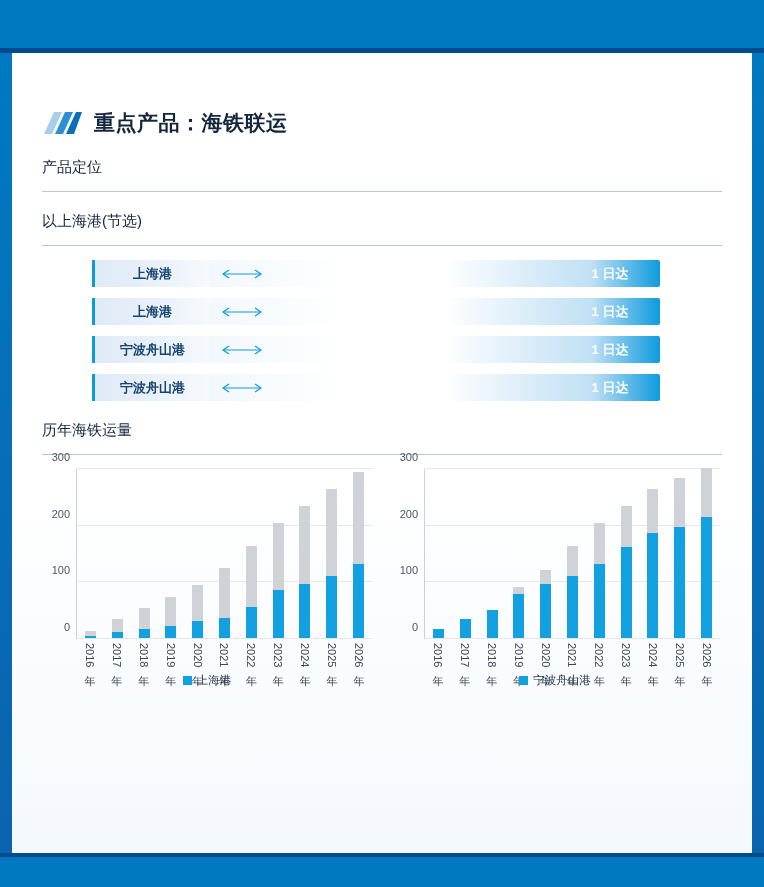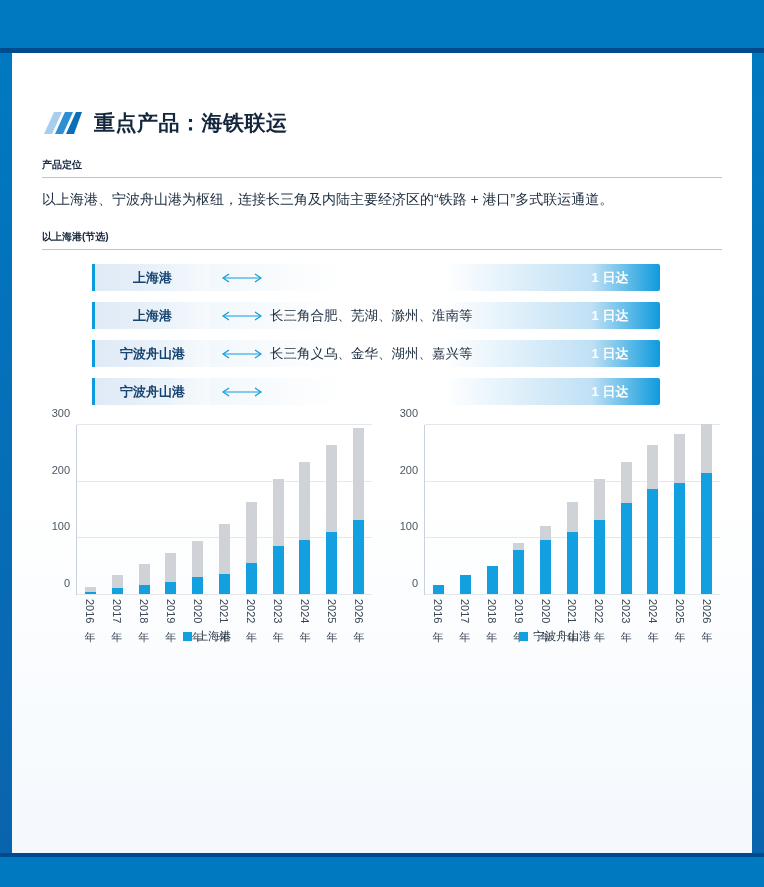--- a/index.html
+++ b/index.html
@@ -60,22 +60,22 @@
     display: flex; align-items: center;
   }
   .subband span {
     margin-left: 22px;
     font-size: 14.5px; font-weight: bold; color: #1d3a63; letter-spacing: 1px;
   }
 
   
   .sec { margin-top: 20px; }
   .sec-head {
-    font-size: 10px; font-weight: bold; color: #13263c;
-    padding-bottom: 5px;
+    font-size: 15px; font-weight: normal; color: #13263c;
+    padding-bottom: 14px;
     border-bottom: 1px solid #b9c6d6;
     display: block;
   }
   .sec-body {
     margin-top: 11px;
     font-size: 14px; color: #1b2b3d; line-height: 1.5;
   }
 
   
   .routes { margin-top: 14px; margin-left: 50px; }
@@ -189,21 +189,20 @@
           <polygon points="13,26 23,4 31,4 21,26" fill="#2f8fd4"></polygon>
           <polygon points="24,26 34,4 40,4 32,26" fill="#0b6fb8"></polygon>
         </svg>
       </span>
       <span class="title-text">重点产品：海铁联运</span>
     </div>
 
 
     <div class="sec">
       <span class="sec-head">产品定位</span>
-      <div class="sec-body">以上海港、宁波舟山港为枢纽，连接长三角及内陆主要经济区的“铁路 + 港口”多式联运通道。</div>
     </div>
 
     <div class="sec">
       <span class="sec-head">以上海港(节选)</span>
 
       <div class="routes">
         <div class="route">
           <div class="route-bg"></div>
           <div class="route-origin">上海港</div>
           <div class="route-arrow">
@@ -219,54 +218,53 @@
         <div class="route">
           <div class="route-bg"></div>
           <div class="route-origin">上海港</div>
           <div class="route-arrow">
             <svg width="44" height="12" viewBox="0 0 44 12">
               <line x1="4" y1="6" x2="40" y2="6" stroke="#0e9bdd" stroke-width="1.2"></line>
               <polyline points="9,2 3,6 9,10" fill="none" stroke="#0e9bdd" stroke-width="1.2"></polyline>
               <polyline points="35,2 41,6 35,10" fill="none" stroke="#0e9bdd" stroke-width="1.2"></polyline>
             </svg>
           </div>
-          <div class="route-dest">长三角合肥、芜湖、滁州、淮南等</div>
           <div class="route-eta">1 日达</div>
         </div>
 
         <div class="route">
           <div class="route-bg"></div>
           <div class="route-origin">宁波舟山港</div>
           <div class="route-arrow">
             <svg width="44" height="12" viewBox="0 0 44 12">
               <line x1="4" y1="6" x2="40" y2="6" stroke="#0e9bdd" stroke-width="1.2"></line>
               <polyline points="9,2 3,6 9,10" fill="none" stroke="#0e9bdd" stroke-width="1.2"></polyline>
               <polyline points="35,2 41,6 35,10" fill="none" stroke="#0e9bdd" stroke-width="1.2"></polyline>
             </svg>
           </div>
-          <div class="route-dest">长三角义乌、金华、湖州、嘉兴等</div>
           <div class="route-eta">1 日达</div>
         </div>
 
         <div class="route">
           <div class="route-bg"></div>
           <div class="route-origin">宁波舟山港</div>
           <div class="route-arrow">
             <svg width="44" height="12" viewBox="0 0 44 12">
               <line x1="4" y1="6" x2="40" y2="6" stroke="#0e9bdd" stroke-width="1.2"></line>
               <polyline points="9,2 3,6 9,10" fill="none" stroke="#0e9bdd" stroke-width="1.2"></polyline>
               <polyline points="35,2 41,6 35,10" fill="none" stroke="#0e9bdd" stroke-width="1.2"></polyline>
             </svg>
           </div>
           <div class="route-eta">1 日达</div>
         </div>
       </div>
     </div>
 
     <div class="sec">
+      <span class="sec-head">历年海铁运量</span>
 
       <div class="charts">
         <div class="chart-box">
           <div class="chart-plot">
             <div class="axis-x"></div>
           <div class="gridline" style="bottom: 0%;">
                 <span class="ytick" style="bottom: 0px;">0</span>
               </div>
               <div class="gridline" style="bottom: 33.3333%;">
                 <span class="ytick" style="bottom: 0px;">100</span>

